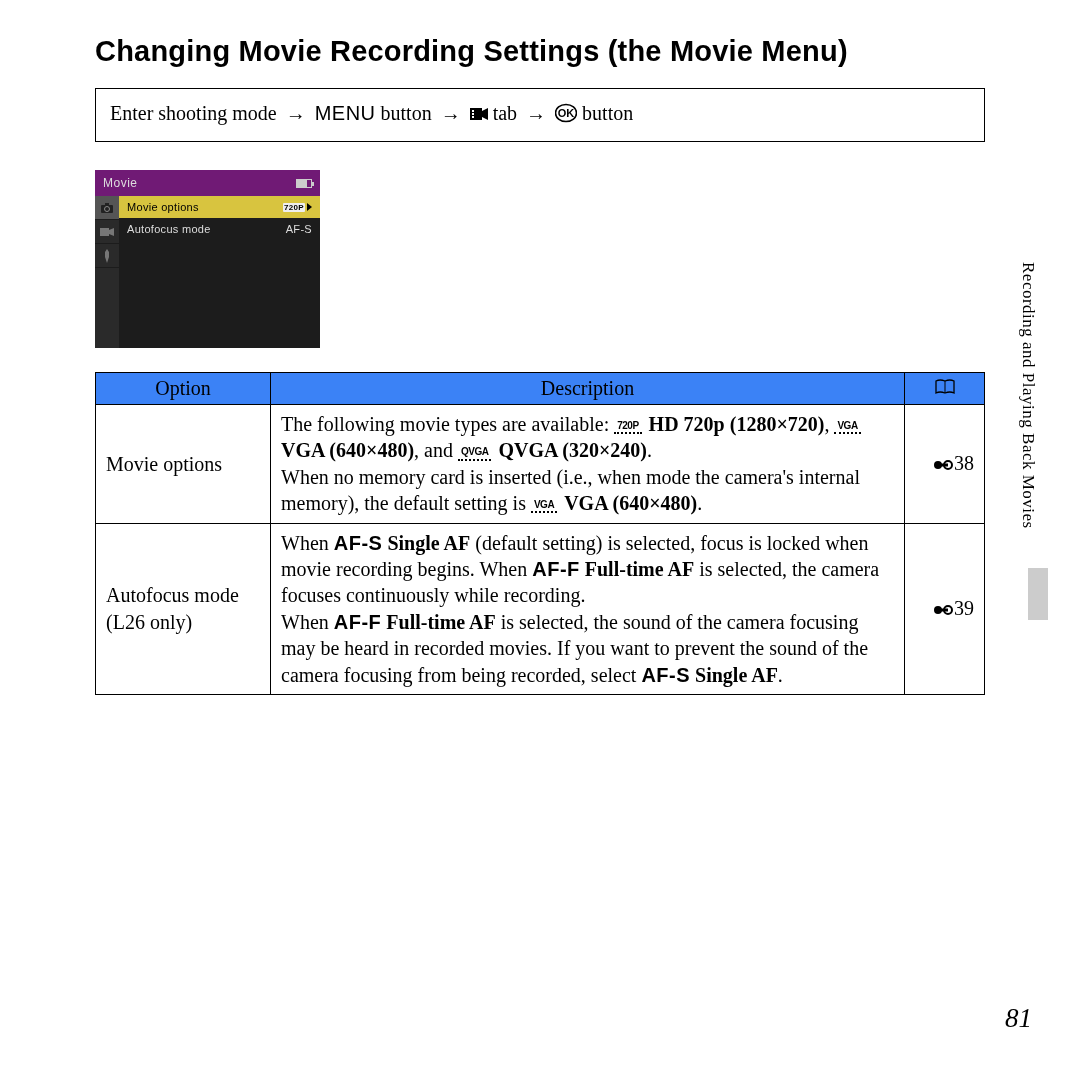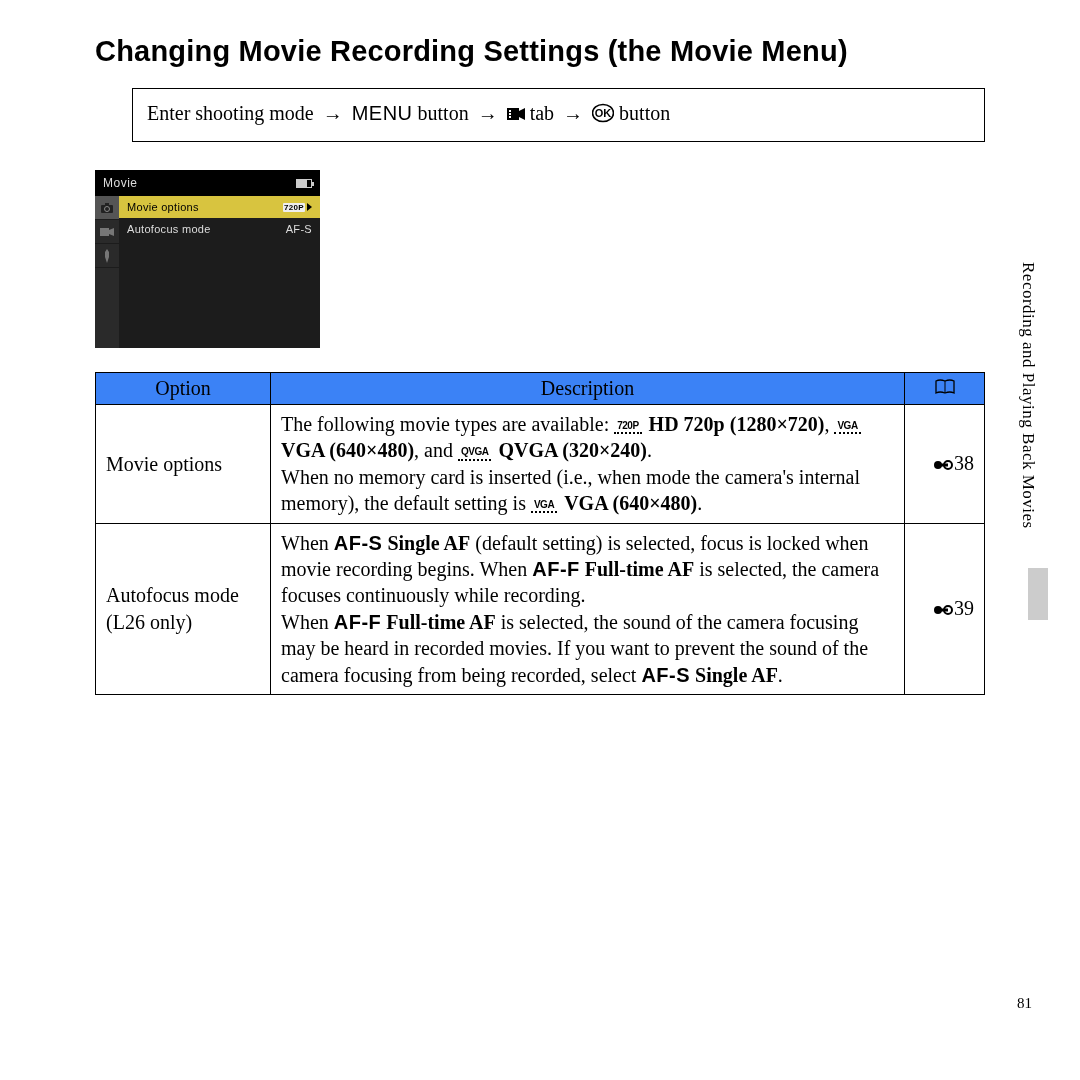--- a/index.html
+++ b/index.html
@@ -20,21 +20,20 @@
     margin-bottom:20px;
     font-family:Arial,Helvetica,sans-serif;
     letter-spacing:0.2px;
   }
   .nav-box{
     border:1px solid #000;
     padding:10px 14px;
     font-size:20px;
     margin-bottom:28px;
     line-height:1.4;
-    margin-left:37px;
   }
   .nav-box .arrow{font-weight:700;margin:0 4px}
   .nav-box .menu-word{font-family:Arial,Helvetica,sans-serif;font-weight:400;letter-spacing:0.5px}
   .nav-box .tab-icon{display:inline-block;vertical-align:-2px}
   .nav-box .ok-icon{display:inline-block;vertical-align:-4px}
   .intro-row{
     display:flex;
     justify-content:space-between;
     align-items:flex-start;
     margin-bottom:24px;
@@ -48,21 +47,21 @@
     height:178px;
     background:#1c1c1c;
     font-family:Arial,Helvetica,sans-serif;
     font-size:12px;
     color:#ddd;
     position:relative;
     display:flex;
     flex-direction:column;
   }
   .lcd-title{
-    background:#000000;
+    background:#701a75;
     padding:6px 8px;
     display:flex;
     justify-content:space-between;
     align-items:center;
     font-size:12px;
     letter-spacing:0.5px;
     gap:20px;
   }
   .batt{
     width:16px;height:9px;border:1px solid #ccc;position:relative;
@@ -135,22 +134,23 @@
   .side-tab{
     position:absolute;
     right:32px;
     top:568px;
     width:20px;height:52px;
     background:#ccc;
   }
   .page-num{
     position:absolute;
     right:48px;
-    bottom:68px;
-    font-size:15px;
+    bottom:46px;
+    font-style:italic;
+    font-size:27px;
   }
 </style>
 </head>
 <body>
 
 <div class="page">
 
   <h1>Changing Movie Recording Settings (the Movie Menu)</h1>
 
   <div class="nav-box">

